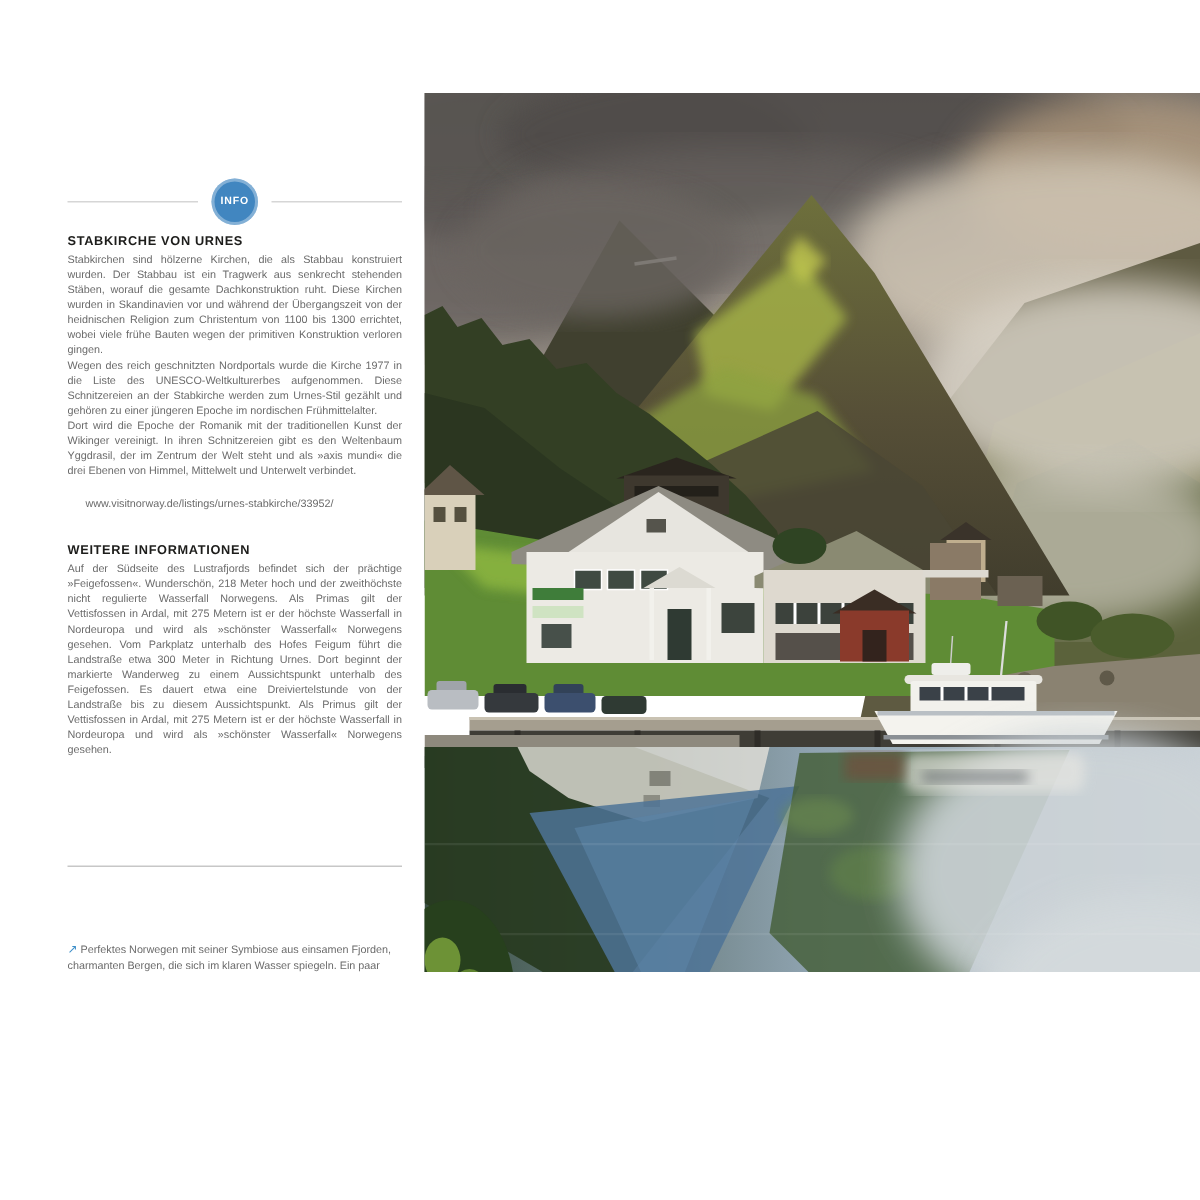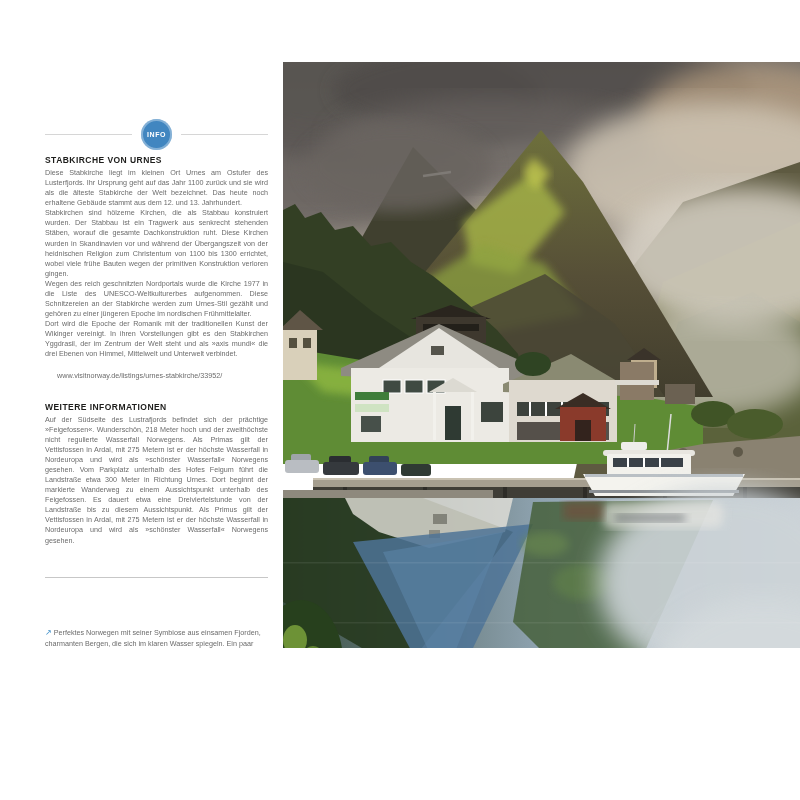--- a/index.html
+++ b/index.html
@@ -46,24 +46,23 @@
   <div class="left-col">
 
     <div class="badge-row">
       <div class="rule"></div>
       <div class="badge-circle">INFO</div>
       <div class="rule"></div>
     </div>
 
     <div class="text-block">
       <h3 class="section-title">STABKIRCHE VON URNES</h3>
-      <p class="body">Diese Stabkirche liegt im kleinen Ort Urnes am Ostufer des Lusterfjords. Ihr Ursprung geht auf das Jahr 1100 zurück und sie wird als die älteste Stabkirche der Welt bezeichnet. Das heute noch erhaltene Gebäude stammt aus dem 12. und 13. Jahrhundert.</p>
       <p class="body">Stabkirchen sind hölzerne Kirchen, die als Stabbau konstruiert wurden. Der Stabbau ist ein Tragwerk aus senkrecht stehenden Stäben, worauf die gesamte Dachkonstruktion ruht. Diese Kirchen wurden in Skandinavien vor und während der Übergangszeit von der heidnischen Religion zum Christentum von 1100 bis 1300 errichtet, wobei viele frühe Bauten wegen der primitiven Konstruktion verloren gingen.</p>
       <p class="body">Wegen des reich geschnitzten Nordportals wurde die Kirche 1977 in die Liste des UNESCO-Weltkulturerbes aufgenommen. Diese Schnitzereien an der Stabkirche werden zum Urnes-Stil gezählt und gehören zu einer jüngeren Epoche im nordischen Frühmittelalter.</p>
-      <p class="body">Dort wird die Epoche der Romanik mit der traditionellen Kunst der Wikinger vereinigt. In ihren Vorstellungen gibt es den Stabkirchen Yggdrasil, der im Zentrum der Welt steht und als »axis mundi« die drei Ebenen von Himmel, Mittelwelt und Unterwelt verbindet.</p>
+      <p class="body">Dort wird die Epoche der Romanik mit der traditionellen Kunst der Wikinger vereinigt. In ihren Schnitzereien gibt es den Weltenbaum Yggdrasil, der im Zentrum der Welt steht und als »axis mundi« die drei Ebenen von Himmel, Mittelwelt und Unterwelt verbindet.</p>
       <a class="weblink" href="#">www.visitnorway.de/listings/urnes-stabkirche/33952/</a>
 
       <h3 class="section-title second">WEITERE INFORMATIONEN</h3>
       <p class="body">Auf der Südseite des Lustrafjords befindet sich der prächtige »Feigefossen«. Wunderschön, 218 Meter hoch und der zweithöchste nicht regulierte Wasserfall Norwegens. Als Primas gilt der Vettisfossen in Ardal, mit 275 Metern ist er der höchste Wasserfall in Nordeuropa und wird als »schönster Wasserfall« Norwegens gesehen. Vom Parkplatz unterhalb des Hofes Feigum führt die Landstraße etwa 300 Meter in Richtung Urnes. Dort beginnt der markierte Wanderweg zu einem Aussichtspunkt unterhalb des Feigefossen. Es dauert etwa eine Dreiviertelstunde von der Landstraße bis zu diesem Aussichtspunkt. Als Primus gilt der Vettisfossen in Ardal, mit 275 Metern ist er der höchste Wasserfall in Nordeuropa und wird als »schönster Wasserfall« Norwegens gesehen.</p>
     </div>
 
     <div class="divider"></div>
 
     <div class="caption">
       <span class="arrow">↗</span><span>Perfektes Norwegen mit seiner Symbiose aus einsamen Fjorden, charmanten Bergen, die sich im klaren Wasser spiegeln. Ein paar Häuser, ein paar Boote. Das Paradies ist am Sognefjord.</span>

